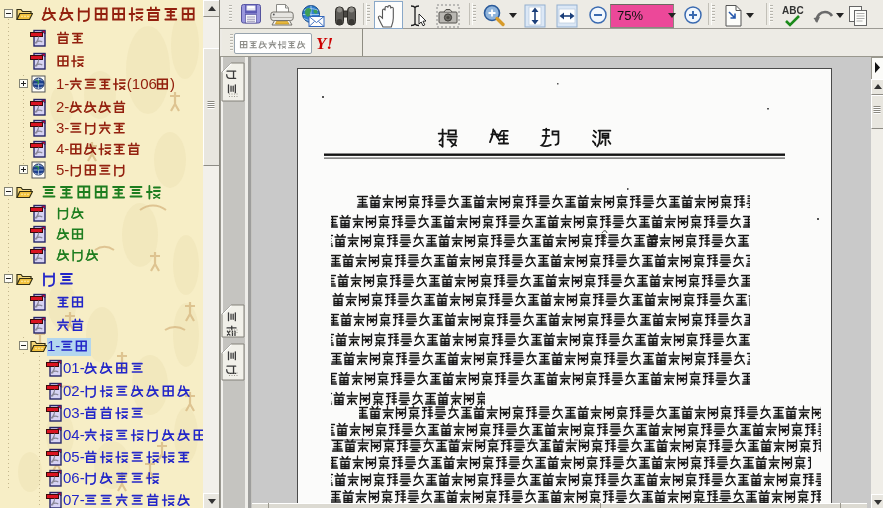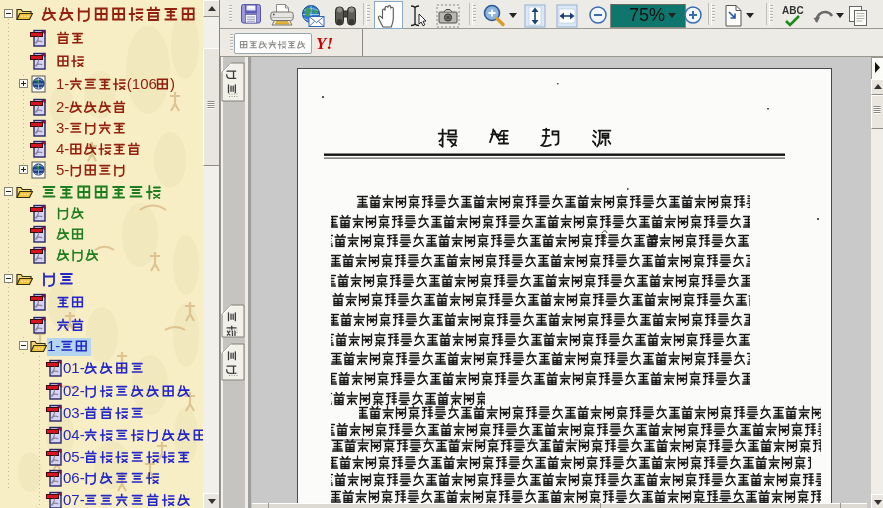--- a/index.html
+++ b/index.html
@@ -729,21 +729,21 @@
     <svg class="abs" style="left:336px;top:4px" width="22" height="24" viewBox="0 0 22 24">
       <rect x="1" y="1" width="20" height="22" fill="#dce8f6" stroke="#93afd0"></rect>
 <rect x="3" y="5" width="16" height="14" fill="#fff" stroke="#b8c8dc" stroke-width="0.7"></rect>
 <path d="M3.5 12l4.5-3.5v7zM18.5 12L14 8.5v7z" fill="#1c3f7a"></path>
 <path d="M7 12h8" stroke="#1c3f7a" stroke-width="1.6"></path>
     </svg>
     <svg class="abs" style="left:369px;top:6px" width="19" height="19" viewBox="0 0 19 19">
       <circle cx="9" cy="9" r="8" fill="#f2f7fd" stroke="#3a6ab0" stroke-width="1.5"></circle>
 <path d="M5 9h8" stroke="#3a6ab0" stroke-width="2"></path>
     </svg>
-    <div class="abs" style="left:390px;top:4px;width:56px;height:22px;background:#0f766e;border:1px solid #8a887e;border-top-color:#6a6860;font-size:18px;color:#111;line-height:21px;padding-left:18px">75%</div>
+    <div class="abs" style="left:390px;top:4px;width:56px;height:22px;background:#ec4899;border:1px solid #8a887e;border-top-color:#6a6860;font-size:13px;color:#111;line-height:21px;padding-left:6px">75%</div>
     <svg class="abs" style="left:447px;top:12px" width="10" height="8" viewBox="0 0 10 8">
       <path d="M1 1l4 5 4-5z" fill="#222"></path>
     </svg>
     <svg class="abs" style="left:464px;top:6px" width="19" height="19" viewBox="0 0 19 19">
       <circle cx="9" cy="9" r="8" fill="#f2f7fd" stroke="#3a6ab0" stroke-width="1.5"></circle>
 <path d="M5 9h8M9 5v8" stroke="#3a6ab0" stroke-width="2"></path>
     </svg>
     <div class="sep" style="left:488px"></div>
     <div class="grip" style="left:492px"></div>
     <svg class="abs" style="left:502px;top:4px" width="22" height="24" viewBox="0 0 22 24">

